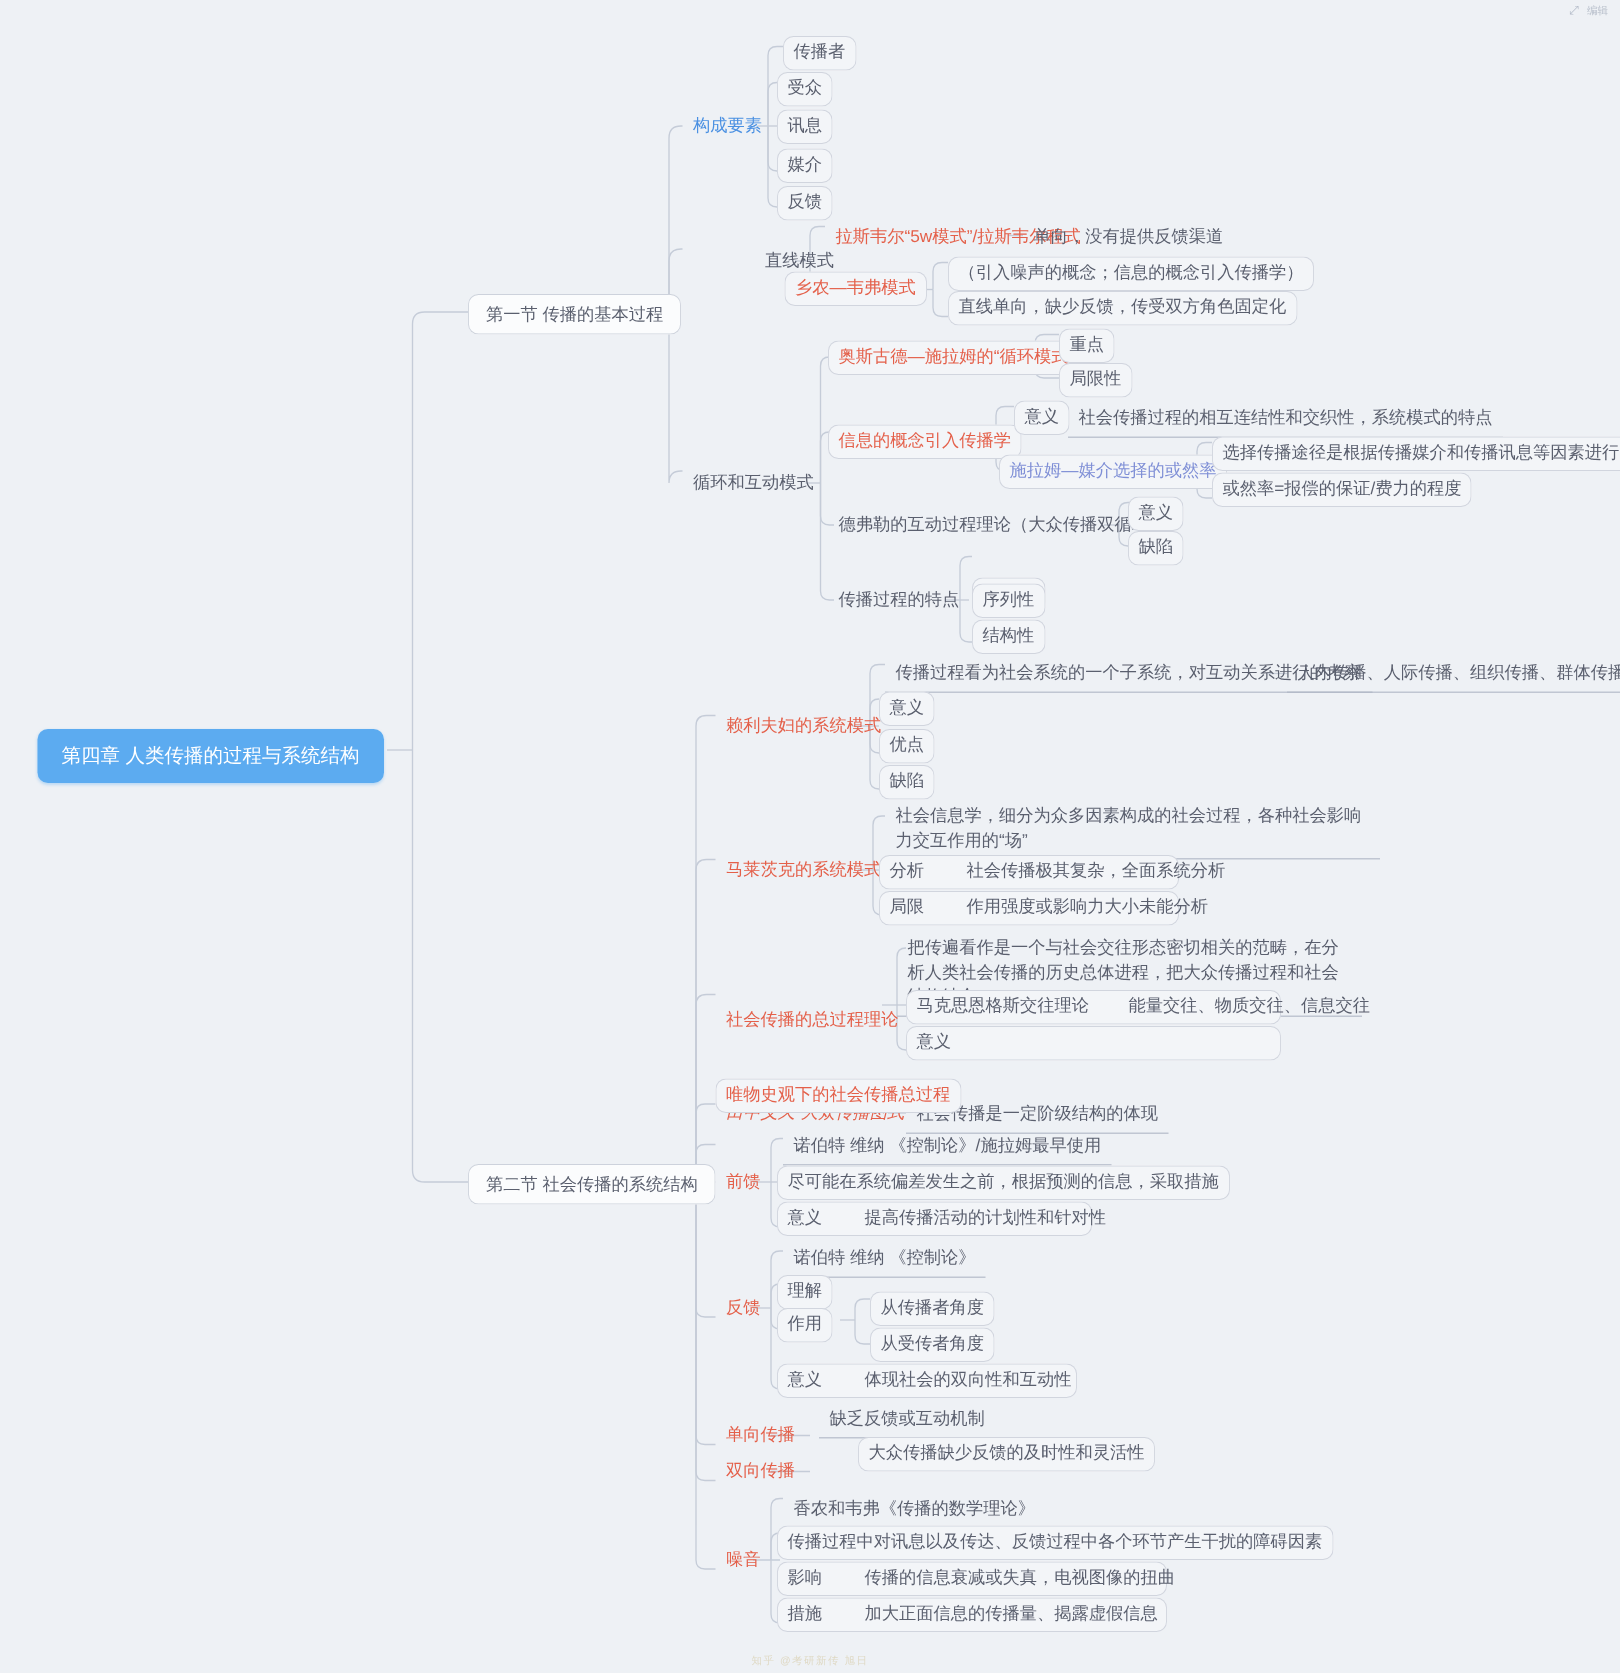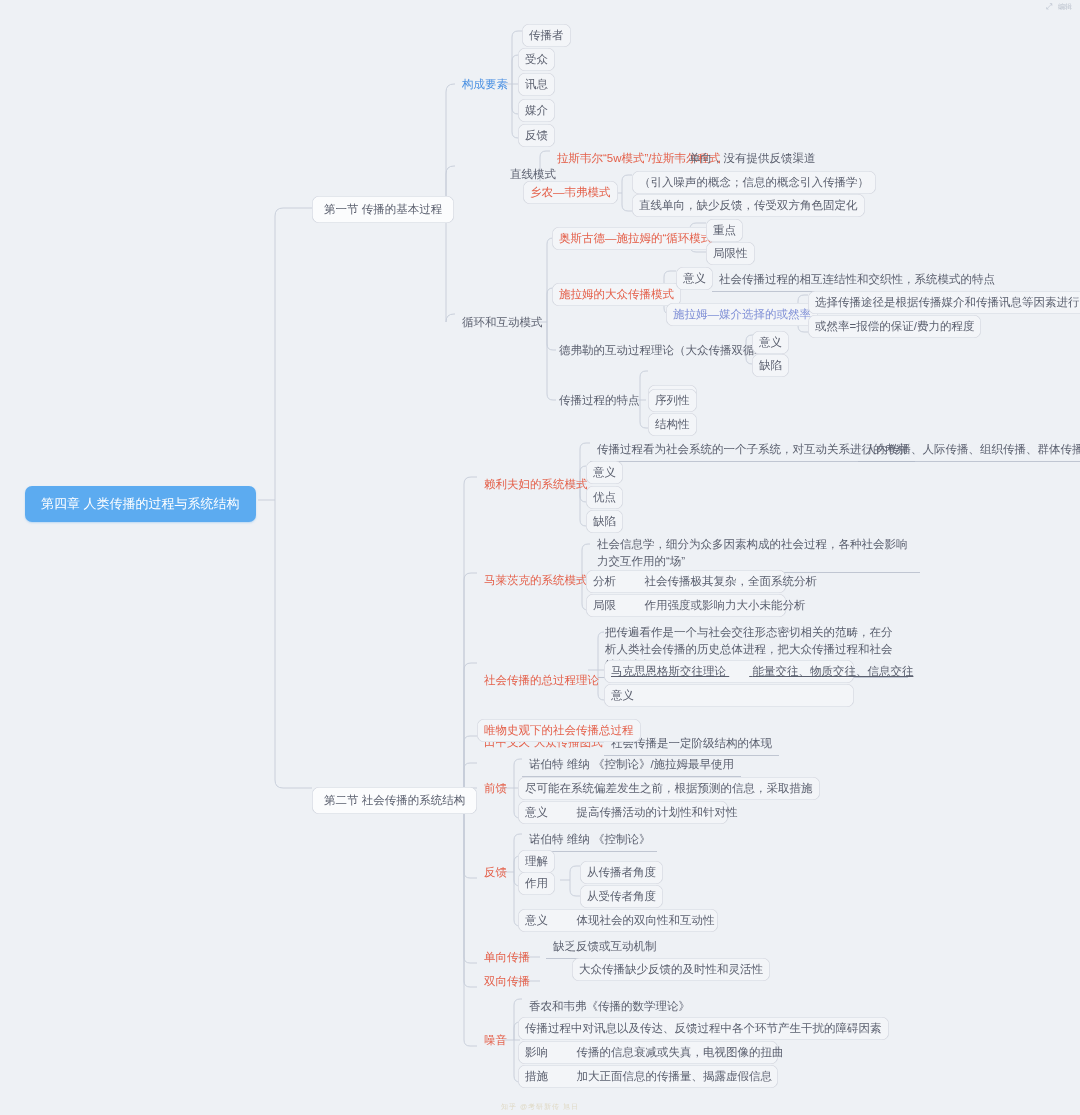--- a/index.html
+++ b/index.html
@@ -198,21 +198,21 @@
       <path d="M514 1040 H520"></path>
       <path d="M514 1040 V1076 Q514 1082 520 1082 H522"></path>
       <path d="M556 1052 H568"></path>
       <path d="M556 1076 H568"></path>
     </g>
   </svg>
 
   <div class="root" style="left:25px;top:486px;">第四章 人类传播的过程与系统结构</div>
 
   <div class="section" style="left:312px;top:196px;">第一节 传播的基本过程</div>
-  <div class="section" style="left:312px;top:776px;margin-top:11px;">第二节 社会传播的系统结构</div>
+  <div class="section" style="left:312px;top:776px;">第二节 社会传播的系统结构</div>
 
   <div class="node plain blue" style="left:455px;top:73px;">构成要素</div>
 
   <div class="node box" style="left:522px;top:24px;">传播者</div>
   <div class="node box" style="left:518px;top:48px;">受众</div>
   <div class="node box" style="left:518px;top:73px;">讯息</div>
   <div class="node box" style="left:518px;top:99px;">媒介</div>
   <div class="node box" style="left:518px;top:124px;">反馈</div>
 
   <div class="node plain" style="left:503px;top:163px;">直线模式</div>
@@ -221,21 +221,21 @@
   <div class="node box red" style="left:523px;top:181px;">乡农—韦弗模式</div>
   <div class="node box" style="left:632px;top:171px;">（引入噪声的概念；信息的概念引入传播学）</div>
   <div class="node box" style="left:632px;top:194px;">直线单向，缺少反馈，传受双方角色固定化</div>
 
   <div class="node plain" style="left:455px;top:311px;">循环和互动模式</div>
 
   <div class="node box red" style="left:552px;top:227px;">奥斯古德—施拉姆的“循环模式”</div>
   <div class="node box" style="left:706px;top:219px;">重点</div>
   <div class="node box" style="left:706px;top:242px;">局限性</div>
 
-  <div class="node box red" style="left:552px;top:283px;">施拉姆的大众传播模式</div>
+  <div class="node box red" style="left:552px;top:283px;">信息的概念引入传播学</div>
   <div class="node box" style="left:676px;top:267px;">意义</div>
   <div class="node plain ul" style="left:712px;top:268px;">社会传播过程的相互连结性和交织性，系统模式的特点</div>
   <div class="node box violet" style="left:666px;top:303px;">施拉姆—媒介选择的或然率</div>
   <div class="node box" style="left:808px;top:291px;">选择传播途径是根据传播媒介和传播讯息等因素进行</div>
   <div class="node box" style="left:808px;top:315px;">或然率=报偿的保证/费力的程度</div>
 
   <div class="node plain" style="left:552px;top:339px;">德弗勒的互动过程理论（大众传播双循环）</div>
   <div class="node box" style="left:752px;top:331px;">意义</div>
   <div class="node box" style="left:752px;top:354px;">缺陷</div>
 
@@ -259,30 +259,30 @@
     <span>社会传播极其复杂，全面系统分析</span>
   </div>
   <div class="node box" style="left:586px;top:594px;width:200px;">
     <span>局限</span>
     <span style="display:inline-block;width:22px;"></span>
     <span>作用强度或影响力大小未能分析</span>
   </div>
 
   <div class="node plain red" style="left:477px;top:659px;margin-top:10px;">社会传播的总过程理论</div>
   <div class="node plain wrap ul" style="left:598px;top:621px;width:310px;white-space:normal;">把传遍看作是一个与社会交往形态密切相关的范畴，在分析人类社会传播的历史总体进程，把大众传播过程和社会结构结合</div>
-  <div class="node box" style="left:604px;top:660px;width:250px;text-decoration:underline;">
+  <div class="node box" style="left:604px;top:660px;width:250px;">
     <span>马克思恩格斯交往理论</span>
     <span style="display:inline-block;width:20px;"></span>
     <span>能量交往、物质交往、信息交往</span>
   </div>
   <div class="node box" style="left:604px;top:684px;width:250px;">
     <span>意义</span>
   </div>
 
-  <div class="node plain red" style="left:477px;top:731px;">田中义久“大众传播图式”</div>
+  <div class="node plain red" style="left:477px;top:731px;font-style:italic;">田中义久“大众传播图式”</div>
   <div class="node plain ul" style="left:604px;top:732px;">社会传播是一定阶级结构的体现</div>
   <div class="node box red" style="left:477px;top:719px;">唯物史观下的社会传播总过程</div>
 
   <div class="node plain red" style="left:477px;top:777px;">前馈</div>
   <div class="node plain ul" style="left:522px;top:753px;">诺伯特 维纳 《控制论》/施拉姆最早使用</div>
   <div class="node box" style="left:518px;top:777px;">尽可能在系统偏差发生之前，根据预测的信息，采取措施</div>
   <div class="node box" style="left:518px;top:801px;width:210px;">
     <span>意义</span>
     <span style="display:inline-block;width:22px;"></span>
     <span>提高传播活动的计划性和针对性</span>

